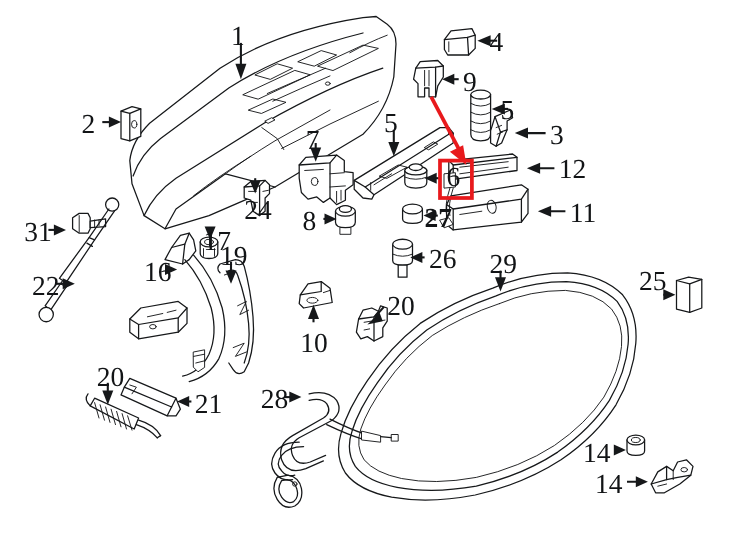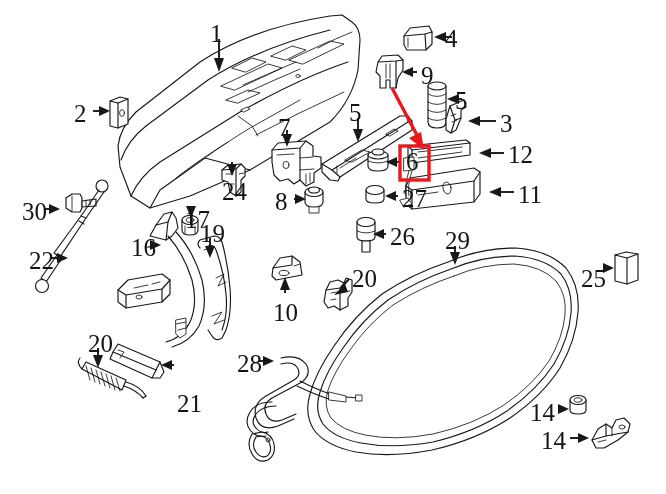--- a/index.html
+++ b/index.html
@@ -507,23 +507,23 @@
   <div class="callout" style="left:518px; top:182px;">11</div>
   <div class="callout" style="left:508px; top:142px;">12</div>
   <div class="callout" style="left:349px; top:100px;">5</div>
   <div class="callout" style="left:541px; top:428px;">14</div>
   <div class="callout" style="left:530px; top:400px;">14</div>
   <div class="callout" style="left:131px; top:235px;">16</div>
   <div class="callout" style="left:185px; top:207px;">17</div>
   <div class="callout" style="left:352px; top:266px;">20</div>
   <div class="callout" style="left:200px; top:221px;">19</div>
   <div class="callout" style="left:88px;  top:331px;">20</div>
-  <div class="callout" style="left:177px; top:355px;margin-top:36px;">21</div>
+  <div class="callout" style="left:177px; top:355px;">21</div>
   <div class="callout" style="left:29px;  top:248px;">22</div>
-  <div class="callout" style="left:22px;  top:199px;">30</div>
+  <div class="callout" style="left:22px;  top:199px;">31</div>
   <div class="callout" style="left:222px; top:147px;margin-top:32px;">24</div>
-  <div class="callout" style="left:581px; top:266px;">25</div>
+  <div class="callout" style="left:581px; top:244px;">25</div>
   <div class="callout" style="left:390px; top:224px;">26</div>
-  <div class="callout" style="left:402px; top:186px;">27</div>
+  <div class="callout" style="left:386px; top:186px;font-weight:bold;">27</div>
   <div class="callout" style="left:237px; top:351px;">28</div>
   <div class="callout" style="left:445px; top:228px;">29</div>
 
 </div>
 
 </body></html>

